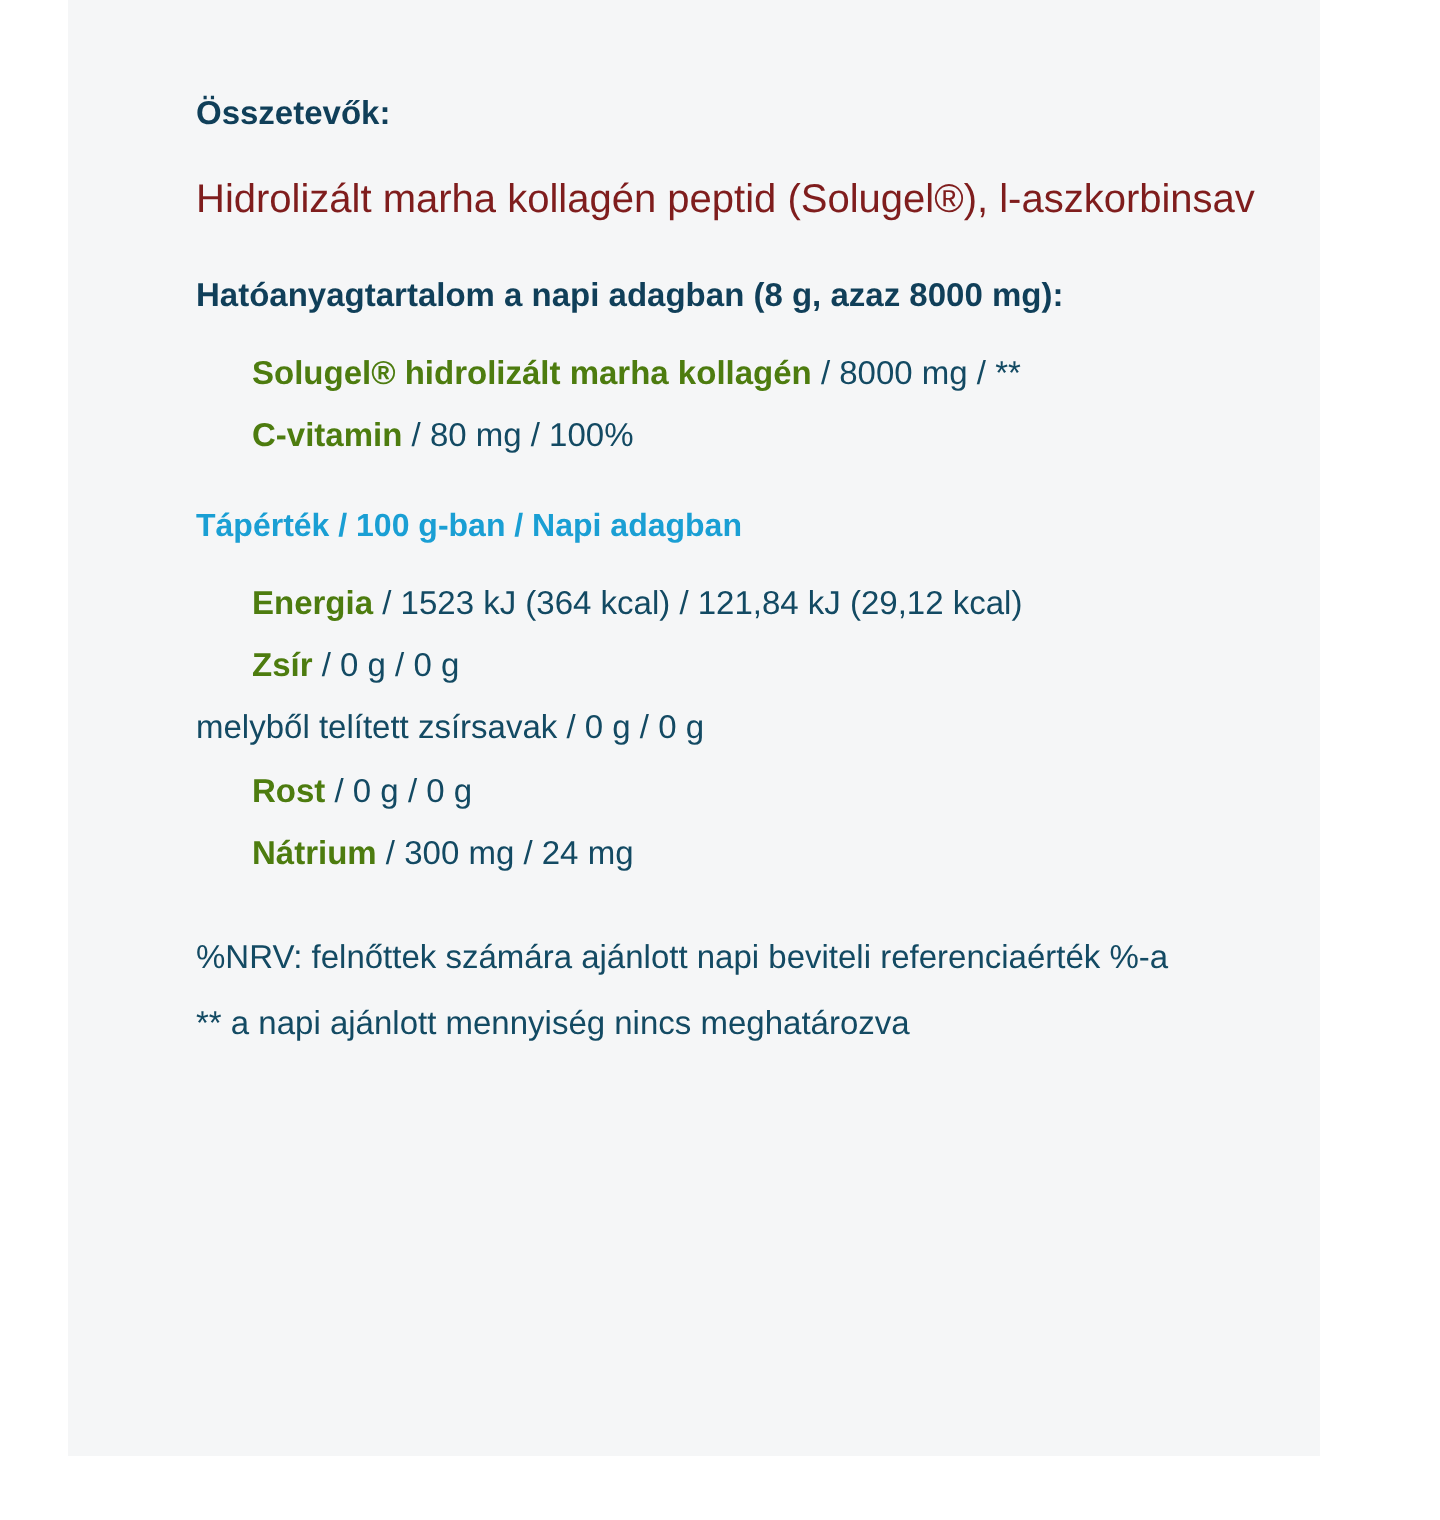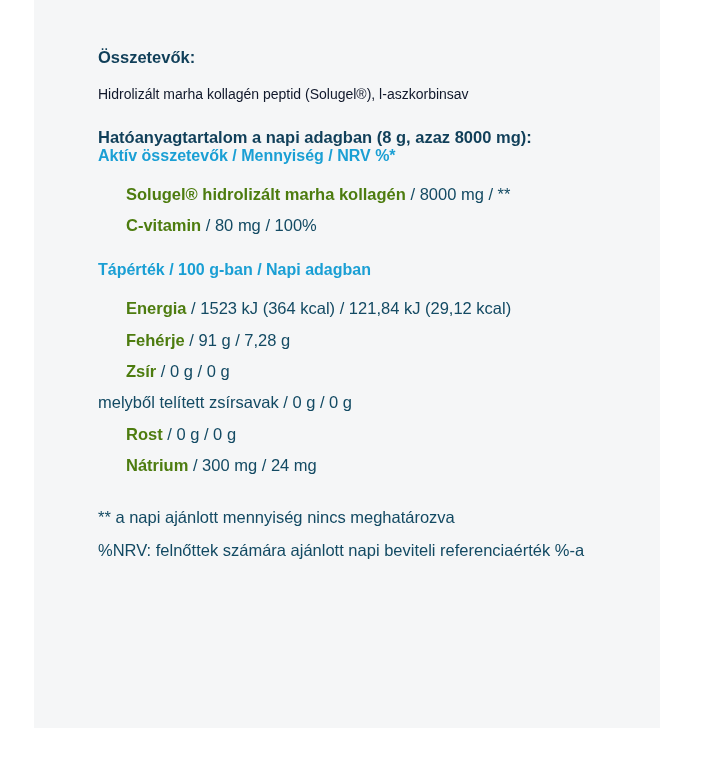--- a/index.html
+++ b/index.html
@@ -58,22 +58,22 @@
     font-weight: bold;
     color: #4d7c0f;
     margin-left: 28px;
   }
   .row .rest {
     font-weight: normal;
     color: #134a63;
   }
   .plain {
     font-weight: normal;
-    color: #0f172a;
-    font-size: 14px;
+    color: #7f1d1d;
+    font-size: 20px;
     line-height: 1.9;
   }
   .footnote {
     font-size: 16.5px;
     line-height: 1.95;
     color: #134a63;
     font-weight: normal;
   }
 </style>
 </head>
@@ -83,56 +83,52 @@
   <div class="panel">
     <div class="content">
 
       <div class="heading">Összetevők:</div>
       <div class="block-gap-md"></div>
       <div class="plain">Hidrolizált marha kollagén peptid (Solugel®), l-aszkorbinsav</div>
 
       <div class="block-gap-lg"></div>
 
       <div class="heading">Hatóanyagtartalom a napi adagban (8 g, azaz 8000 mg):</div>
-      <div class="accent">Aktív összetevők / Mennyiség / NRV %*</div>
 
       <div class="block-gap-md"></div>
 
       <div class="row">
         <span class="name">Solugel® hidrolizált marha kollagén</span><span class="rest"> / 8000 mg / **</span>
       </div>
       <div class="row">
         <span class="name">C-vitamin</span><span class="rest"> / 80 mg / 100%</span>
       </div>
 
       <div class="block-gap-lg"></div>
 
       <div class="accent">Tápérték / 100 g-ban / Napi adagban</div>
 
       <div class="block-gap-md"></div>
 
       <div class="row">
         <span class="name">Energia</span><span class="rest"> / 1523 kJ (364 kcal) / 121,84 kJ (29,12 kcal)</span>
       </div>
       <div class="row">
-        <span class="name">Fehérje</span><span class="rest"> / 91 g / 7,28 g</span>
-      </div>
-      <div class="row">
         <span class="name">Zsír</span><span class="rest"> / 0 g / 0 g</span>
       </div>
       <div class="row">
         <span class="rest">melyből telített zsírsavak / 0 g / 0 g</span><span class="rest"></span>
       </div>
       <div class="row">
         <span class="name">Rost</span><span class="rest"> / 0 g / 0 g</span>
       </div>
       <div class="row">
         <span class="name">Nátrium</span><span class="rest"> / 300 mg / 24 mg</span>
       </div>
 
       <div class="block-gap-lg"></div>
 
+      <div class="footnote">%NRV: felnőttek számára ajánlott napi beviteli referenciaérték %-a</div>
       <div class="footnote">** a napi ajánlott mennyiség nincs meghatározva</div>
-      <div class="footnote">%NRV: felnőttek számára ajánlott napi beviteli referenciaérték %-a</div>
 
     </div>
   </div>
 </div>
 
 </body></html>

